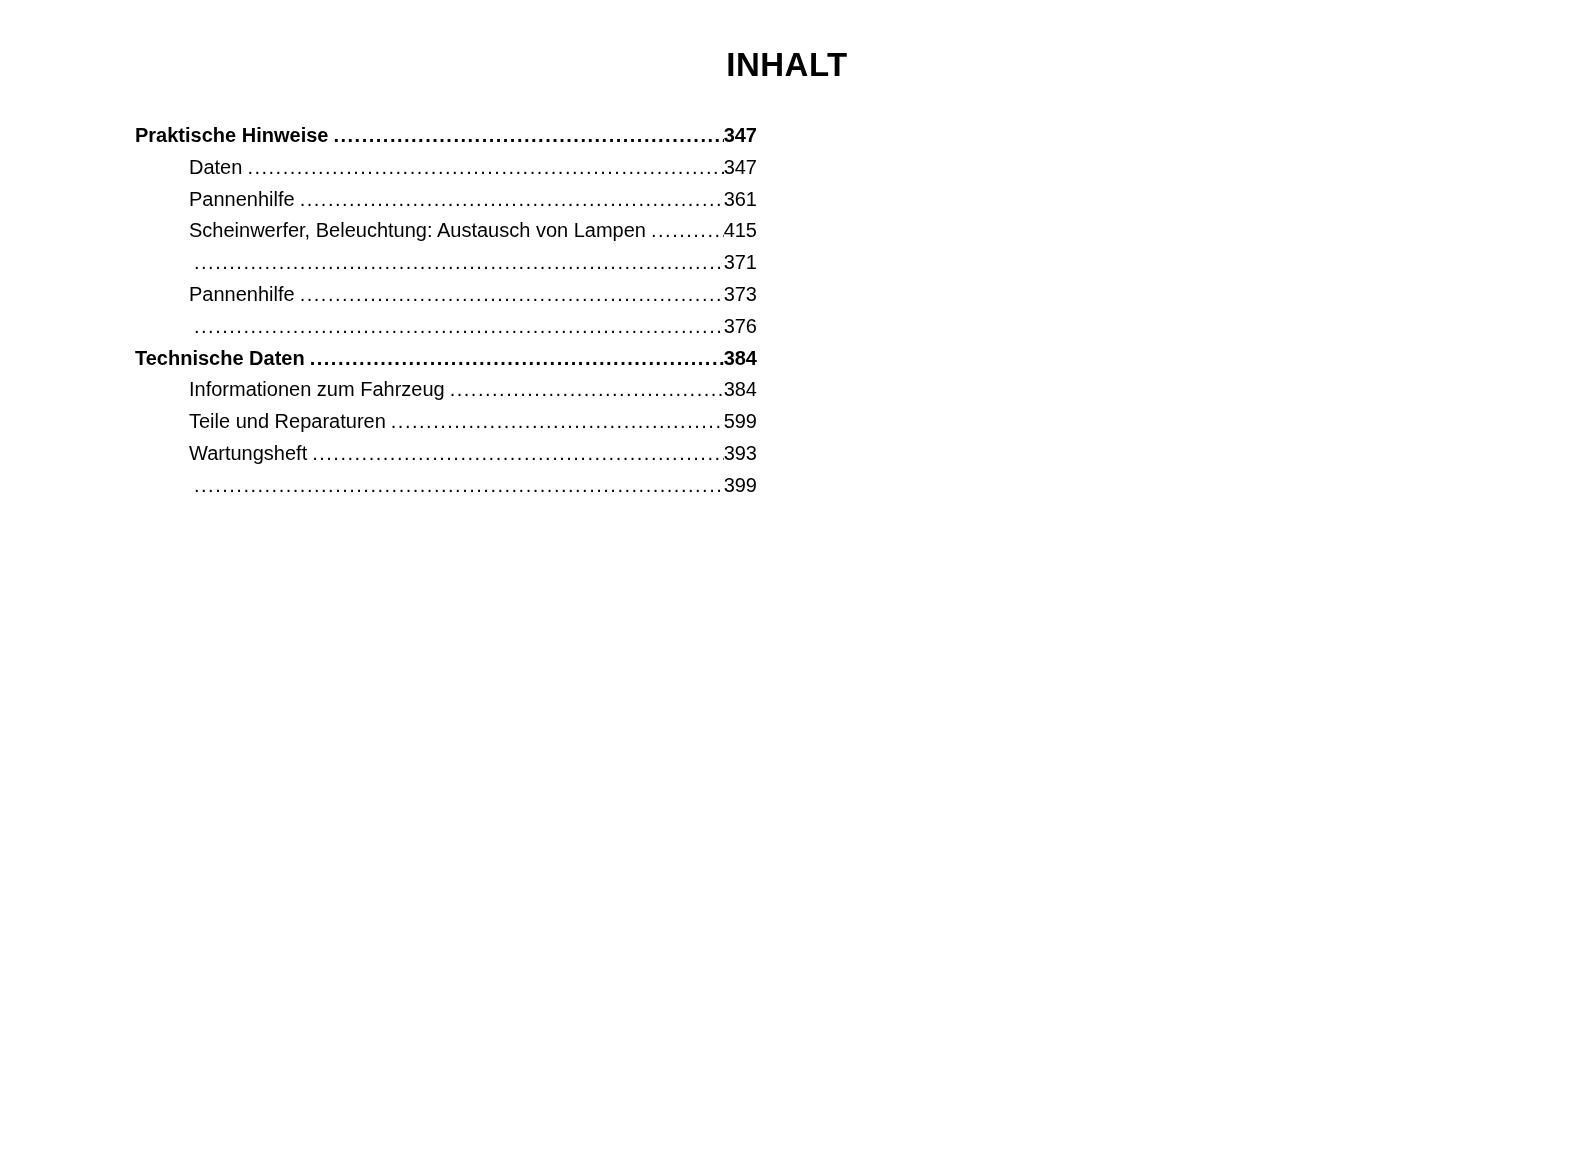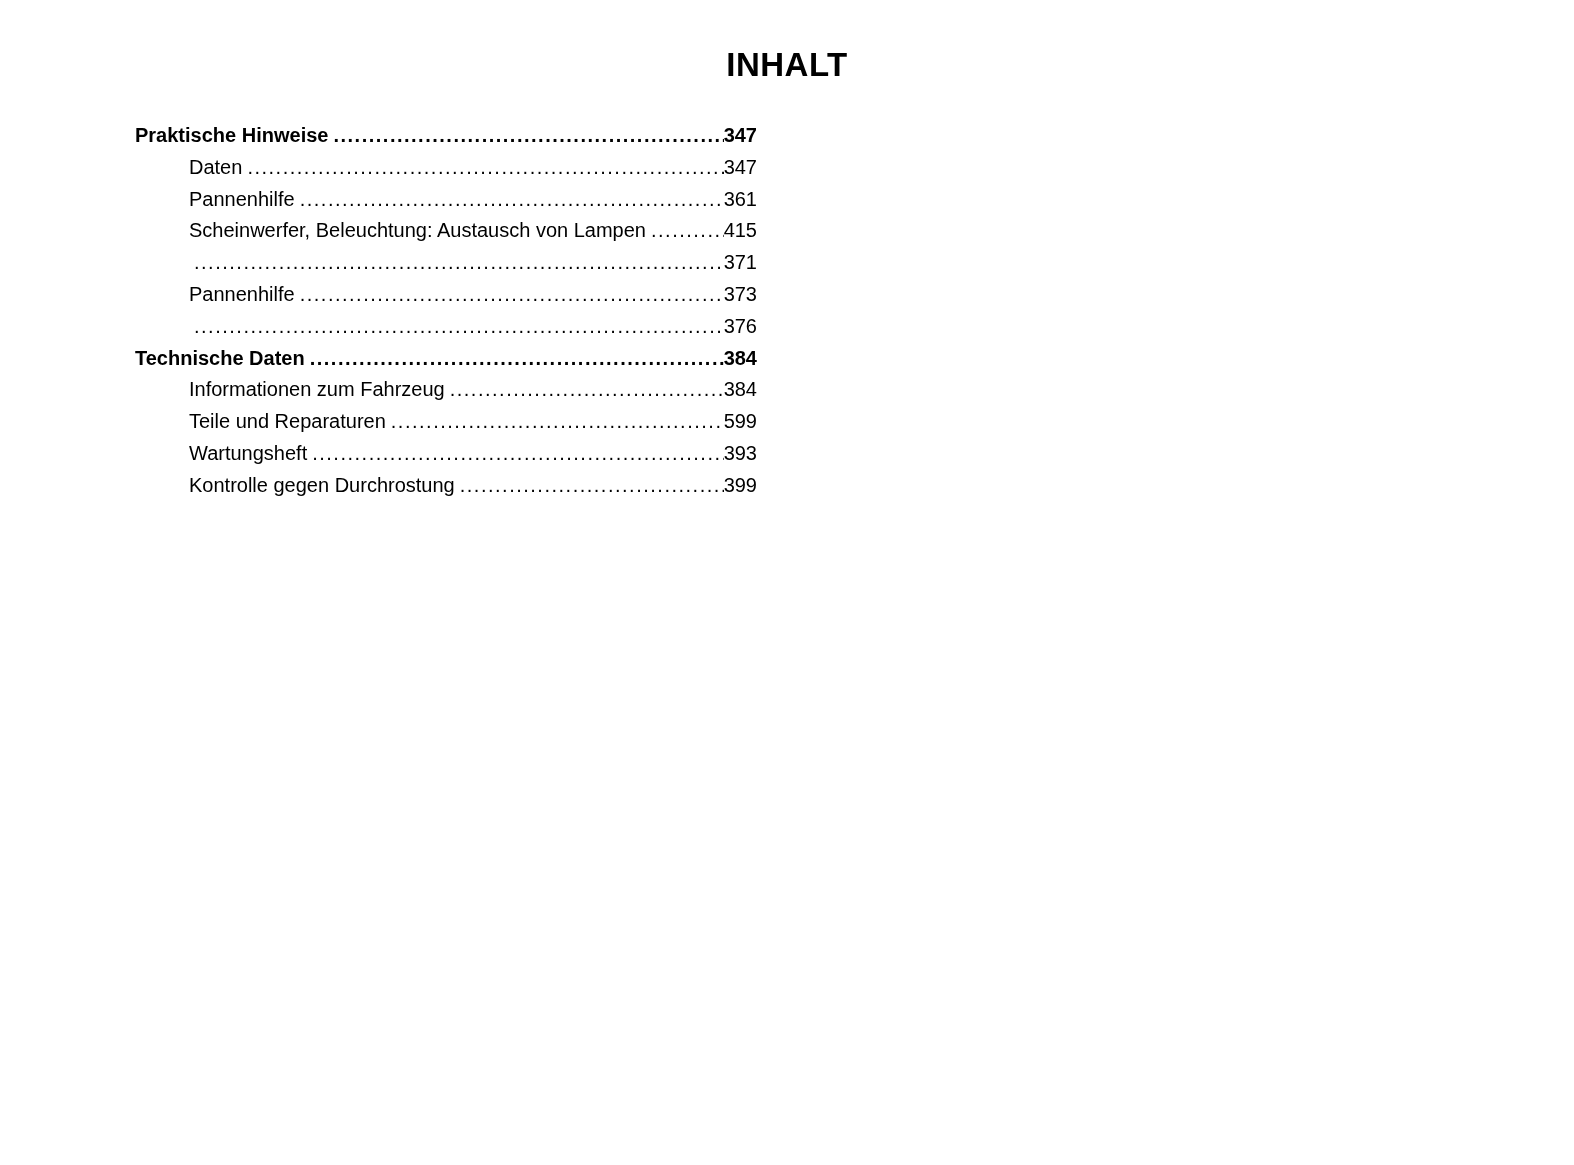--- a/index.html
+++ b/index.html
@@ -122,18 +122,17 @@
         <span class="toc-label">Teile und Reparaturen</span>
         <span class="leader"></span>
         <span class="pagenum">599</span>
       </div>
       <div class="toc-row sub">
         <span class="toc-label">Wartungsheft</span>
         <span class="leader"></span>
         <span class="pagenum">393</span>
       </div>
       <div class="toc-row sub">
-        <span class="toc-label">Kontrolle gegen Durchrostung</span>
         <span class="leader"></span>
         <span class="pagenum">399</span>
       </div>
     </div>
 </div>
 
 </body></html>

